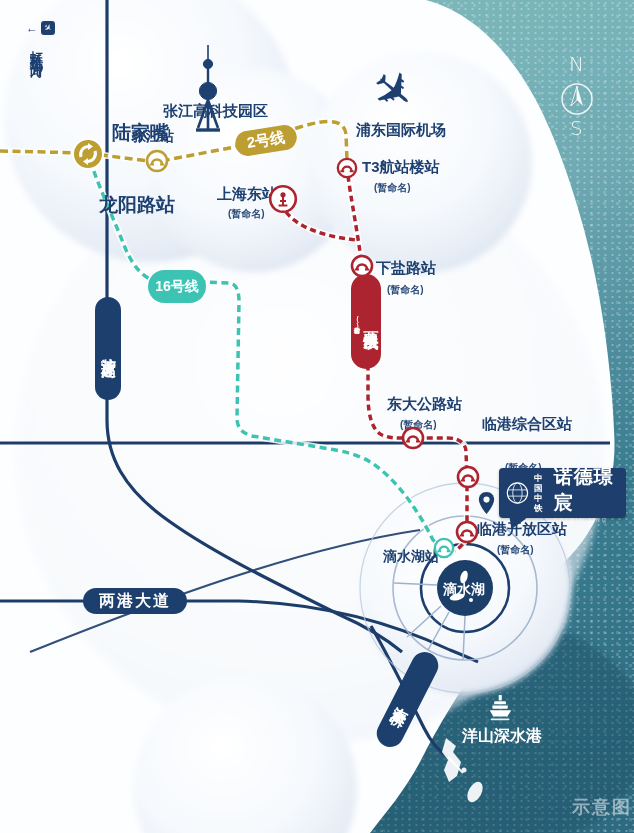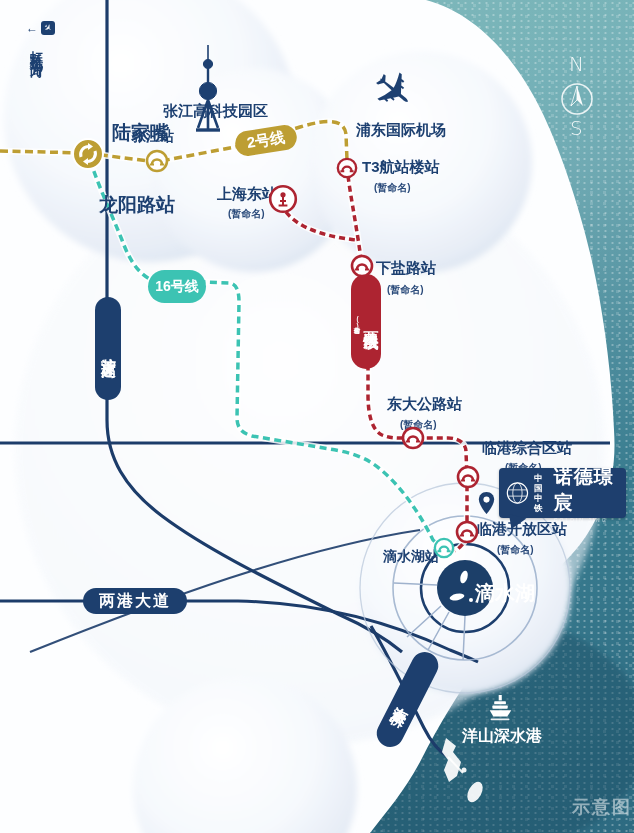--- a/index.html
+++ b/index.html
@@ -179,29 +179,29 @@
 
   <div class="lbl" style="left:217px;top:186px;font-size:15px;">上海东站</div>
   <div class="note" style="left:228px;top:207px;">(暂命名)</div>
 
   <div class="lbl" style="left:376px;top:260px;font-size:15px;">下盐路站</div>
   <div class="note" style="left:387px;top:283px;">(暂命名)</div>
 
   <div class="lbl" style="left:387px;top:396px;font-size:15px;">东大公路站</div>
   <div class="note" style="left:400px;top:418px;">(暂命名)</div>
 
-  <div class="lbl" style="left:482px;top:440px;font-size:15px;">临港综合区站</div>
+  <div class="lbl" style="left:482px;top:416px;font-size:15px;">临港综合区站</div>
   <div class="note" style="left:505px;top:461px;">(暂命名)</div>
 
   <div class="lbl" style="left:477px;top:521px;font-size:15px;">临港开放区站</div>
   <div class="note" style="left:497px;top:543px;">(暂命名)</div>
 
   <div class="lbl" style="left:383px;top:549px;font-size:14px;">滴水湖站</div>
 
-  <div class="lbl white" style="left:443px;top:582px;font-size:20px;margin-left:32px;">滴水湖</div>
+  <div class="lbl white" style="left:443px;top:582px;font-size:14px;">滴水湖</div>
 
   <div class="lbl white" style="left:462px;top:727px;font-size:16px;">洋山深水港</div>
 
   <div class="pill gold" style="left:235px;top:128px;width:62px;height:25px;font-size:15px;transform:rotate(-9deg);">2号线</div>
   <div class="pill tealp" style="left:148px;top:270px;width:58px;height:33px;font-size:14px;">16号线</div>
   <div class="pillv redp" style="left:351px;top:274px;width:30px;height:95px;">
     <span style="font-size:15px;letter-spacing:1px;">两港快线</span>
     <span style="font-size:6.5px;letter-spacing:0;">(暂命名)</span>
   </div>
 

